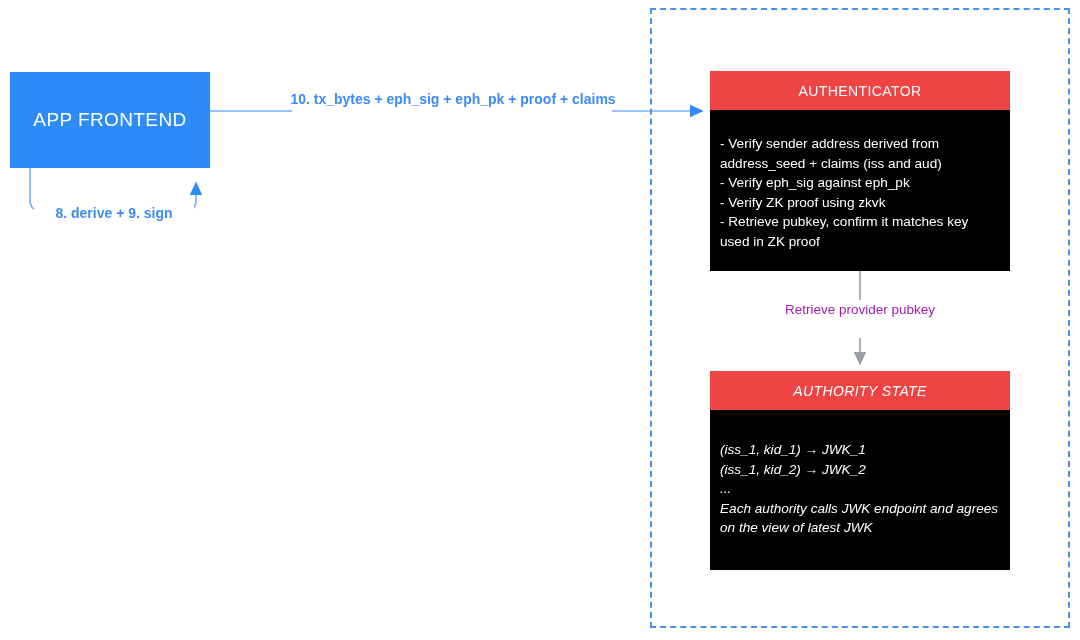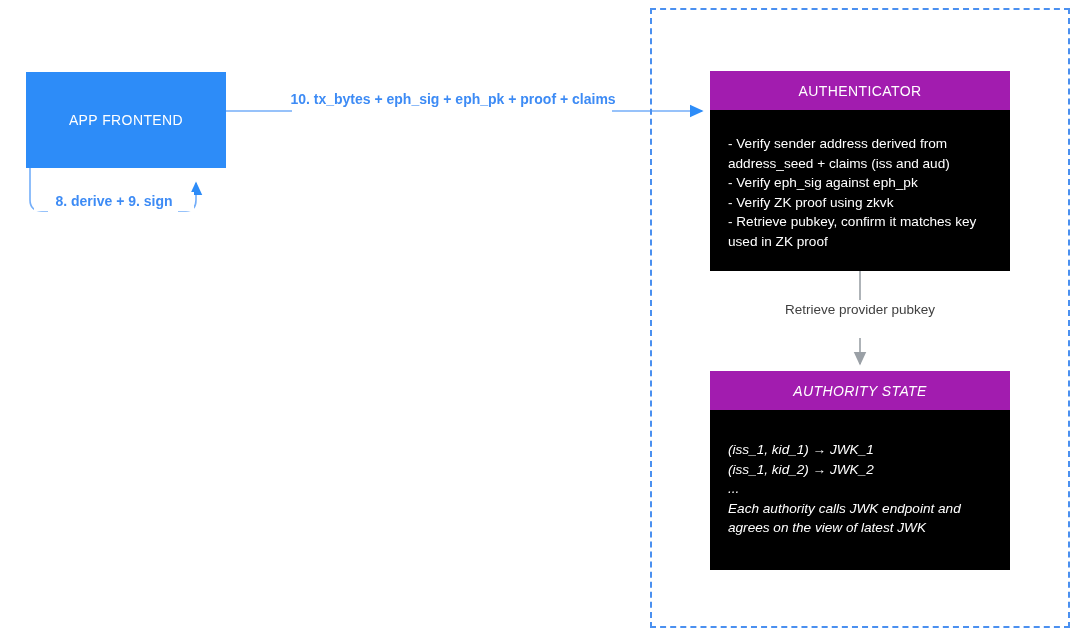--- a/index.html
+++ b/index.html
@@ -47,53 +47,52 @@
   }
 
   
   .node-plain {
     position: absolute;
     background: #2d8cf8;
     color: #ffffff;
     display: flex;
     align-items: center;
     justify-content: center;
-    font-size: 14px;
+    font-size: 19px;
     letter-spacing: 0.4px;
     box-sizing: border-box;
-    margin-left: 16px;
   }
   #app-frontend {
     left: 10px;
     top: 72px;
     width: 200px;
     height: 96px;
   }
 
   
   .node-card {
     position: absolute;
     box-sizing: border-box;
   }
   .node-card .card-header {
-    background: #a21caf;
+    background: #ef4444;
     color: #ffffff;
     height: 39px;
     display: flex;
     align-items: center;
     justify-content: center;
     font-size: 14px;
     letter-spacing: 0.4px;
   }
   .node-card .card-body {
     background: #000000;
     color: #ffffff;
     font-size: 13.6px;
     line-height: 19.5px;
-    padding: 24px 10px 10px 18px;
+    padding: 24px 10px 10px 10px;
     box-sizing: border-box;
   }
   .card-body .line { white-space: pre-wrap; }
 
   #authenticator {
     left: 710px;
     top: 71px;
     width: 300px;
     height: 200px;
   }
@@ -118,31 +117,31 @@
     background: #ffffff;
     font-weight: bold;
   }
   #label-tx {
     left: 288px;
     top: 90px;
     width: 330px;
   }
   #label-selfloop {
     left: 34px;
-    top: 192px;
+    top: 204px;
     width: 160px;
     text-align: center;
   }
   #label-retrieve {
     position: absolute;
     left: 770px;
     top: 300px;
     width: 180px;
     text-align: center;
-    color: #404040;
+    color: #a21caf;
     font-size: 13.5px;
     line-height: 19px;
     background: #ffffff;
   }
 
   svg.edges {
     position: absolute;
     left: 0;
     top: 0;
     width: 1080px;

